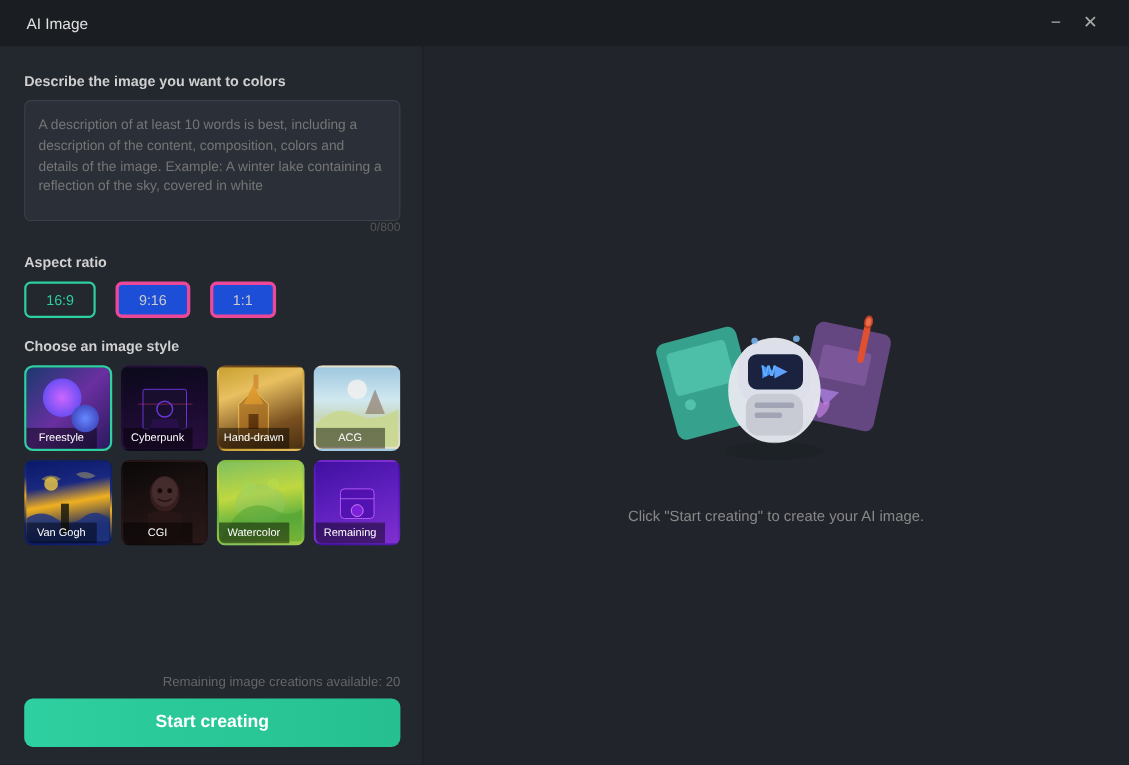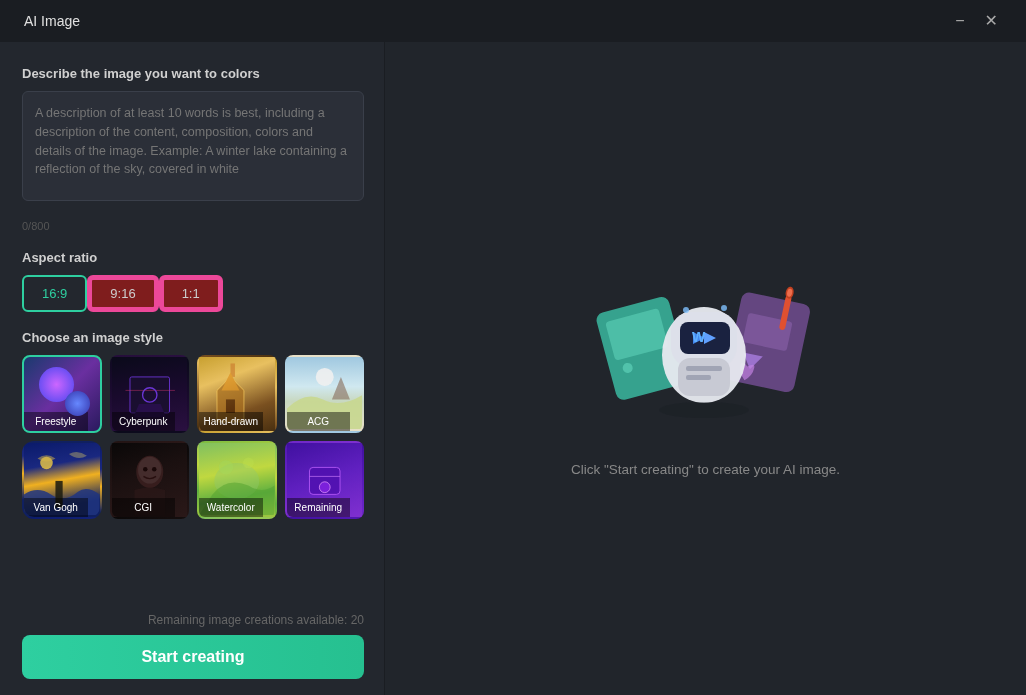--- a/index.html
+++ b/index.html
@@ -79,37 +79,37 @@
       font-size: 12.5px;
       padding: 12px;
       resize: none;
       width: 100%;
       height: 110px;
       font-family: inherit;
       line-height: 1.5;
       outline: none;
     }
     .char-count {
-      text-align: left;
+      text-align: right;
       color: #555;
       font-size: 11px;
-      margin-top: 19px;
+      margin-top: 0;
       margin-bottom: 18px;
     }
     .aspect-ratio-section {
       margin-bottom: 18px;
     }
     .aspect-buttons {
       display: flex;
-      gap: 0;
+      gap: 18px;
       margin-top: 8px;
     }
     .aspect-btn {
-      background: #7f1d1d;
-      border: 5px solid #ec4899;
+      background: #1d4ed8;
+      border: 3px solid #ec4899;
       border-radius: 6px;
       color: #ccc;
       font-size: 13px;
       padding: 6px 18px;
       cursor: pointer;
       transition: all 0.15s;
     }
     .aspect-btn.active {
       background: transparent;
       border: 2px solid #2ecfa0;
@@ -283,21 +283,21 @@
 
           <div class="style-item style-acg" style="background: linear-gradient(180deg, #a0c8e0 0%, #d0e8f0 40%, #c8d8c0 60%, #e8e0c8 100%);">
             <svg style="position:absolute;top:0;left:0;width:100%;height:100%;opacity:0.9" viewBox="0 0 84 78">
                 <ellipse cx="42" cy="20" rx="10" ry="10" fill="#f0f0f0"></ellipse>
                 <path d="M0 55 Q20 35 40 45 Q60 55 84 40 L84 78 L0 78 Z" fill="#c8d890"></path>
                 <path d="M50 45 L60 20 L70 45 Z" fill="#8a7060" opacity="0.7"></path>
               </svg>
             <div class="style-label">ACG</div>
           </div>
 
-          <div class="style-item style-vangogh" style="background: linear-gradient(170deg, #0a1a6a 0%, #1a2880 30%, #f0b020 50%, #102060 80%); border-radius: 12px;">
+          <div class="style-item style-vangogh" style="background: linear-gradient(170deg, #0a1a6a 0%, #1a2880 30%, #f0b020 50%, #102060 80%);">
             <svg style="position:absolute;top:0;left:0;width:100%;height:100%;opacity:0.85" viewBox="0 0 84 78">
                 <circle cx="25" cy="20" r="7" fill="#f8d040" opacity="0.9"></circle>
                 <path d="M15 15 Q25 8 35 15 Q25 22 15 15 Z" fill="#f8d040" opacity="0.5"></path>
                 <path d="M50 10 Q60 5 70 12 Q60 18 50 10 Z" fill="#f8e060" opacity="0.4"></path>
                 <path d="M0 55 Q15 45 30 55 Q45 65 60 52 Q70 45 84 55 L84 78 L0 78 Z" fill="#203580"></path>
                 <rect x="35" y="40" width="8" height="30" fill="#1a1a10"></rect>
               </svg>
             <div class="style-label">Van Gogh</div>
           </div>
 

